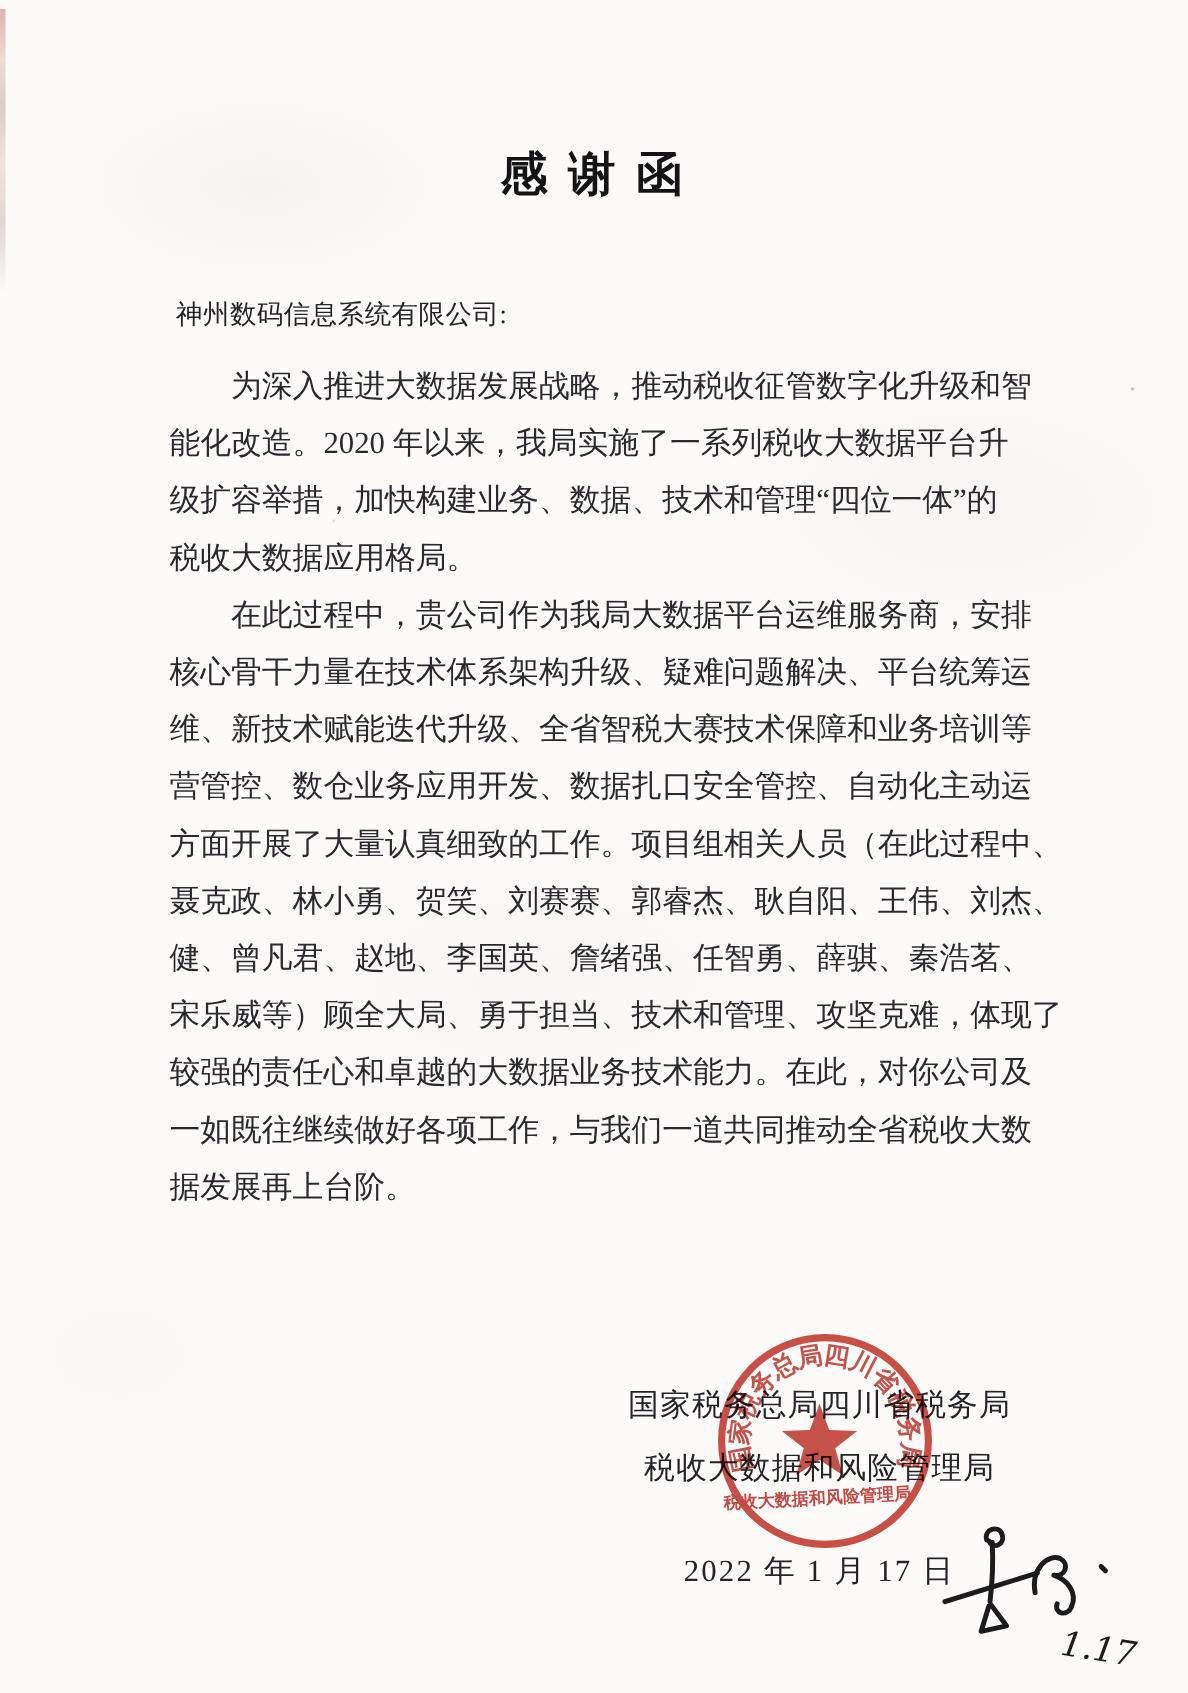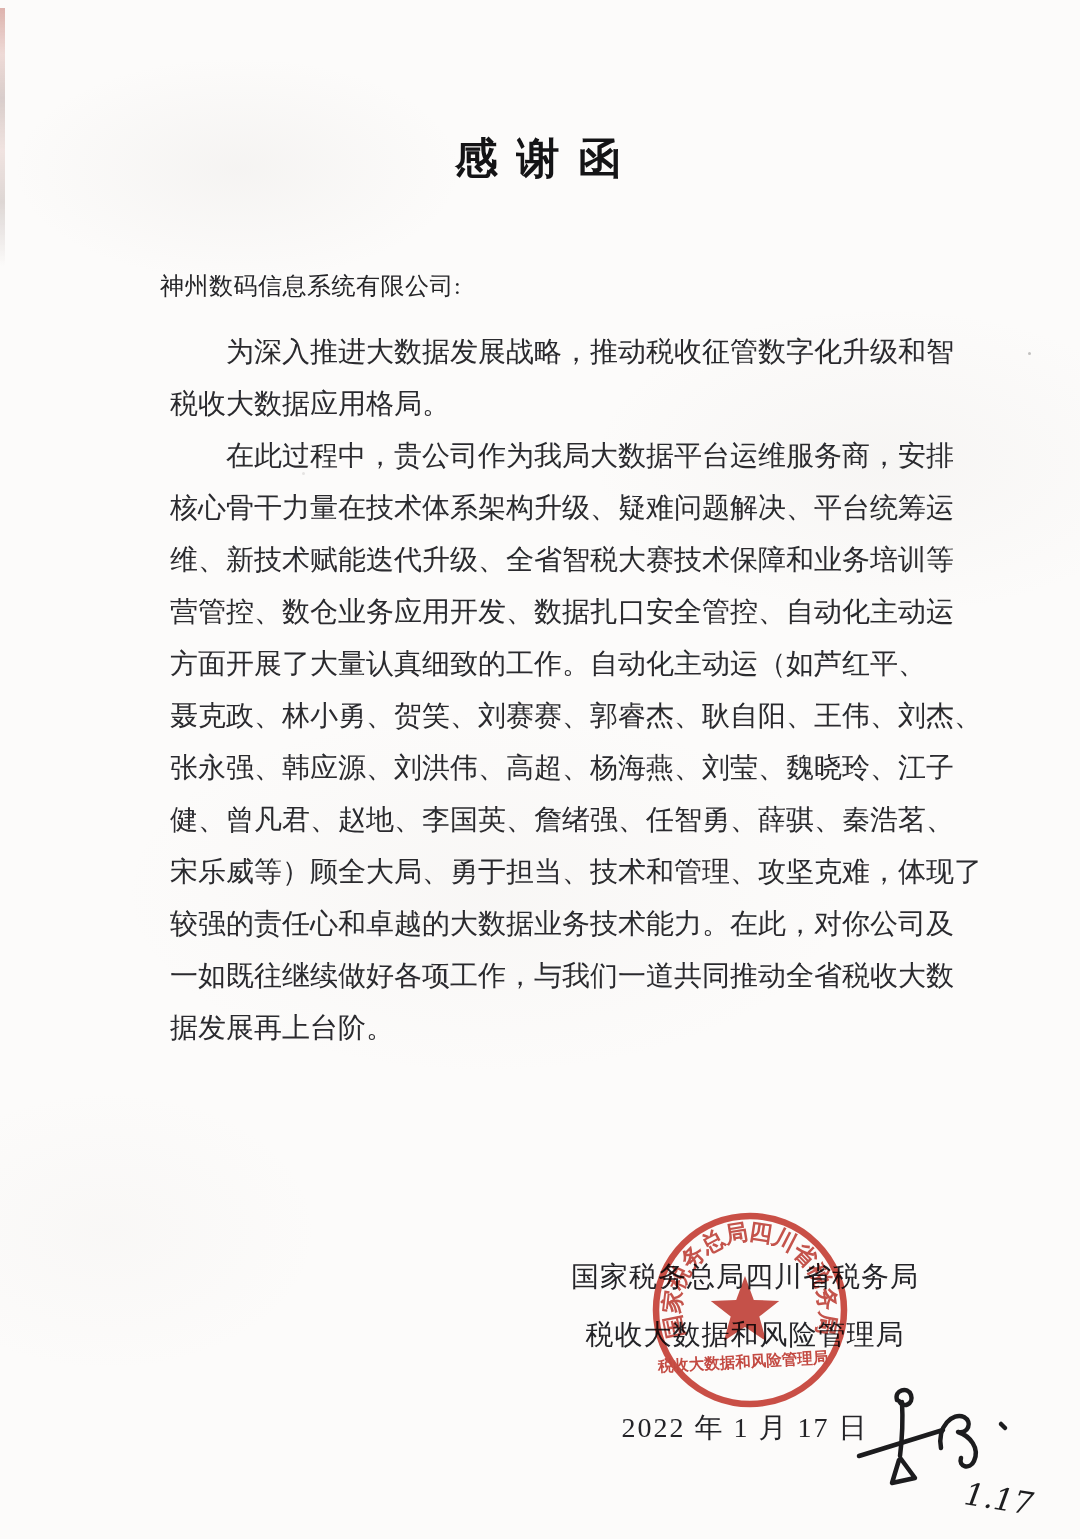--- a/index.html
+++ b/index.html
@@ -29,21 +29,21 @@
   .title{
     position:absolute;top:130px;left:0;width:1080px;margin:0;
     text-align:center;
     font-size:43px;font-weight:bold;letter-spacing:4px;color:#141416;
   }
   .salutation{
     position:absolute;left:160px;top:270px;
     font-size:24px;letter-spacing:.5px;color:#242427;
   }
   .body-block{
-    position:absolute;left:170px;top:326px;width:790px;
+    position:absolute;left:154px;top:326px;width:790px;
   }
   .bline{
     height:52px;line-height:52px;
     font-size:28px;letter-spacing:0;
     white-space:nowrap;color:#2a2a2e;
   }
   .bline.indent{padding-left:56px;}
   .sig-line{
     position:absolute;left:745px;transform:translateX(-50%);
     white-space:nowrap;font-size:28px;color:#242428;letter-spacing:1px;
@@ -78,28 +78,29 @@
   <div class="speck" style="left:1028px;top:352px;"></div>
   <div class="speck" style="left:203px;top:1023px;opacity:.5;"></div>
   <div class="speck" style="left:302px;top:472px;opacity:.4;"></div>
 
   <h1 class="title">感 谢 函</h1>
 
   <div class="salutation">神州数码信息系统有限公司:</div>
 
   <div class="body-block">
     <div class="bline indent">为深入推进大数据发展战略，推动税收征管数字化升级和智</div>
+    <div class="bline">能化改造。2020 年以来，我局实施了一系列税收大数据平台升</div>
+    <div class="bline">级扩容举措，加快构建业务、数据、技术和管理“四位一体”的</div>
     <div class="bline">税收大数据应用格局。</div>
     <div class="bline indent">在此过程中，贵公司作为我局大数据平台运维服务商，安排</div>
     <div class="bline">核心骨干力量在技术体系架构升级、疑难问题解决、平台统筹运</div>
     <div class="bline">维、新技术赋能迭代升级、全省智税大赛技术保障和业务培训等</div>
     <div class="bline">营管控、数仓业务应用开发、数据扎口安全管控、自动化主动运</div>
-    <div class="bline">方面开展了大量认真细致的工作。自动化主动运（如芦红平、</div>
+    <div class="bline">方面开展了大量认真细致的工作。项目组相关人员（在此过程中、</div>
     <div class="bline">聂克政、林小勇、贺笑、刘赛赛、郭睿杰、耿自阳、王伟、刘杰、</div>
-    <div class="bline">张永强、韩应源、刘洪伟、高超、杨海燕、刘莹、魏晓玲、江子</div>
     <div class="bline">健、曾凡君、赵地、李国英、詹绪强、任智勇、薛骐、秦浩茗、</div>
     <div class="bline">宋乐威等）顾全大局、勇于担当、技术和管理、攻坚克难，体现了</div>
     <div class="bline">较强的责任心和卓越的大数据业务技术能力。在此，对你公司及</div>
     <div class="bline">一如既往继续做好各项工作，与我们一道共同推动全省税收大数</div>
     <div class="bline">据发展再上台阶。</div>
   </div>
 
   <div class="sig-line sig-org1">国家税务总局四川省税务局</div>
   <div class="sig-line sig-org2">税收大数据和风险管理局</div>
   <div class="sig-line sig-date">2022 年 1 月 17 日</div>

